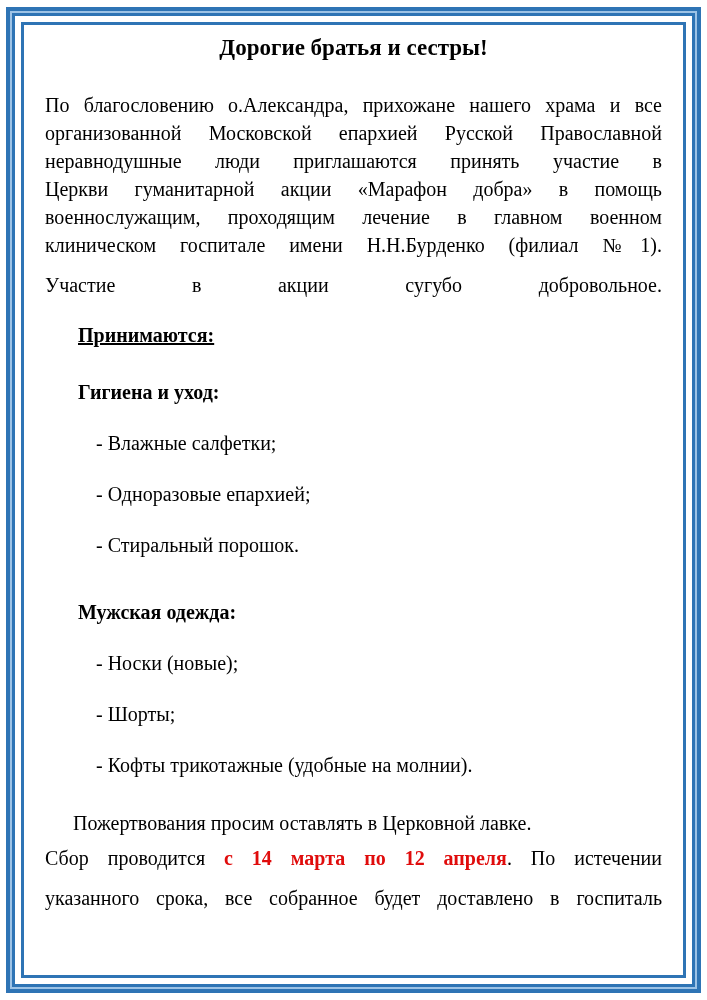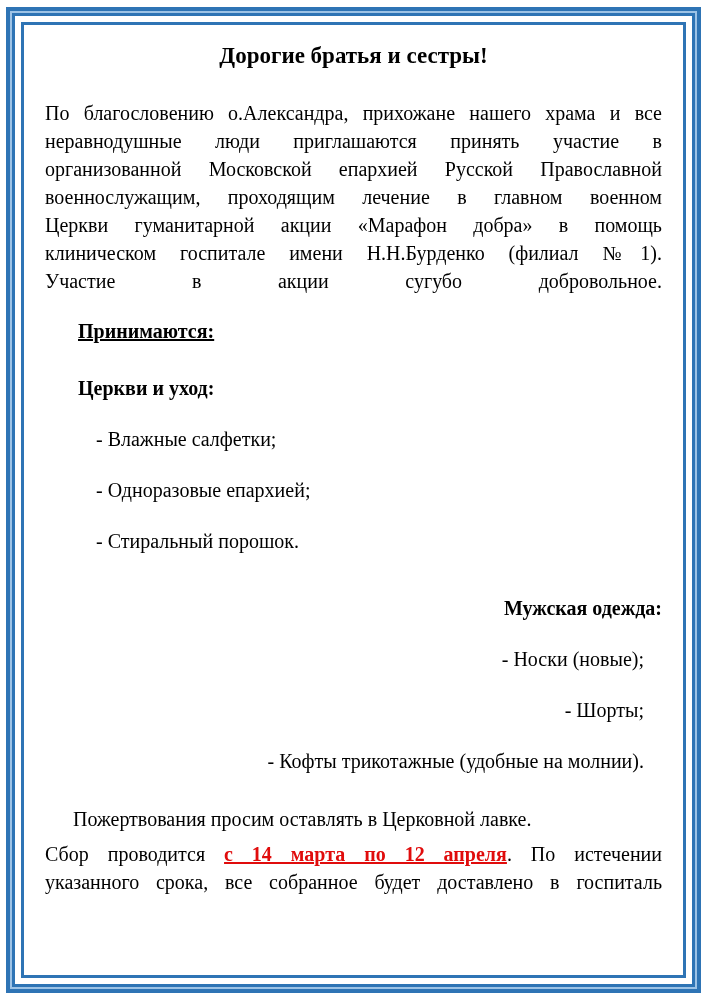--- a/index.html
+++ b/index.html
@@ -14,77 +14,77 @@
     width: 707px; height: 1000px;
     background: #ffffff;
     color: var(--text-color);
     font-family: "Liberation Serif", "DejaVu Serif", serif;
     overflow: hidden;
   }
   .page { width: 707px; height: 1000px; padding: 7px 6px; }
   .f1 { height: 100%; border: 4px solid var(--border-blue); }
   .f2 { height: 100%; border: 2px solid var(--border-light-blue); }
   .f3 { height: 100%; border: 3px solid var(--border-blue); padding: 6px; }
-  .f4 { height: 100%; border: 3px solid var(--border-blue); padding: 10px 21px 0 21px; overflow: hidden; }
+  .f4 { height: 100%; border: 3px solid var(--border-blue); padding: 2px 21px 0 21px; overflow: hidden; }
 
   .title {
     margin: 6px 0 0 0;
     font-size: 23px; font-weight: bold;
     text-align: center; line-height: 30px;
   }
   .intro { margin: 28px 0 0 0; font-size: 20px; line-height: 28px; }
   .jline { text-align: justify; text-align-last: justify; }
-  .jline-last { text-align: left; }
+  .jline-last { text-align: left; margin-top: 12px; }
 
   .accepted {
     margin: 20px 0 0 33px;
     font-size: 20px; font-weight: bold;
     text-decoration: underline;
     line-height: 33px;
   }
   .section { margin-left: 33px; font-size: 20px; }
   .section-1 { margin-top: 24px; }
-  .section-2 { margin-top: 34px; text-align: right; }
+  .section-2 { margin-top: 34px; }
   .section-3 { margin-top: 27px; }
   .sec-h { margin: 0; font-weight: bold; line-height: 33px; }
   .item { margin: 18px; line-height: 33px; }
 
   .donation {
     margin: 26px 0 6px 0;
     font-size: 20px; line-height: 30px;
     text-indent: 28px;
   }
   .closing { margin: 0; font-size: 20px; line-height: 28px; }
-  .closing .red { color: var(--highlight-red); font-weight: bold; text-decoration: underline; }
+  .closing .red { color: var(--highlight-red); font-weight: bold; }
 </style>
 </head>
 <body>
 
 <div class="page">
   <div class="f1">
     <div class="f2">
       <div class="f3">
         <div class="f4">
 
           <h1 class="title">Дорогие братья и сестры!</h1>
 
           <div class="intro">
             <div class="jline">По благословению о.Александра, прихожане нашего храма и все</div>
+            <div class="jline">организованной Московской епархией Русской Православной</div>
             <div class="jline">неравнодушные люди приглашаются принять участие в</div>
-            <div class="jline">организованной Московской епархией Русской Православной</div>
+            <div class="jline">Церкви гуманитарной акции «Марафон добра» в помощь</div>
             <div class="jline">военнослужащим, проходящим лечение в главном военном</div>
-            <div class="jline">Церкви гуманитарной акции «Марафон добра» в помощь</div>
             <div class="jline">клиническом госпитале имени Н.Н.Бурденко (филиал №1).</div>
             <div class="jline jline-last">Участие в акции сугубо добровольное.</div>
           </div>
 
           <p class="accepted">Принимаются:</p>
 
           <div class="section section-1">
-            <p class="sec-h">Церкви и уход:</p>
+            <p class="sec-h">Гигиена и уход:</p>
             <p class="item">- Влажные салфетки;</p>
             <p class="item">- Одноразовые епархией;</p>
             <p class="item">- Стиральный порошок.</p>
           </div>
 
           <div class="section section-2">
             <p class="sec-h">Мужская одежда:</p>
             <p class="item">- Носки (новые);</p>
             <p class="item">- Шорты;</p>
             <p class="item">- Кофты трикотажные (удобные на молнии).</p>

